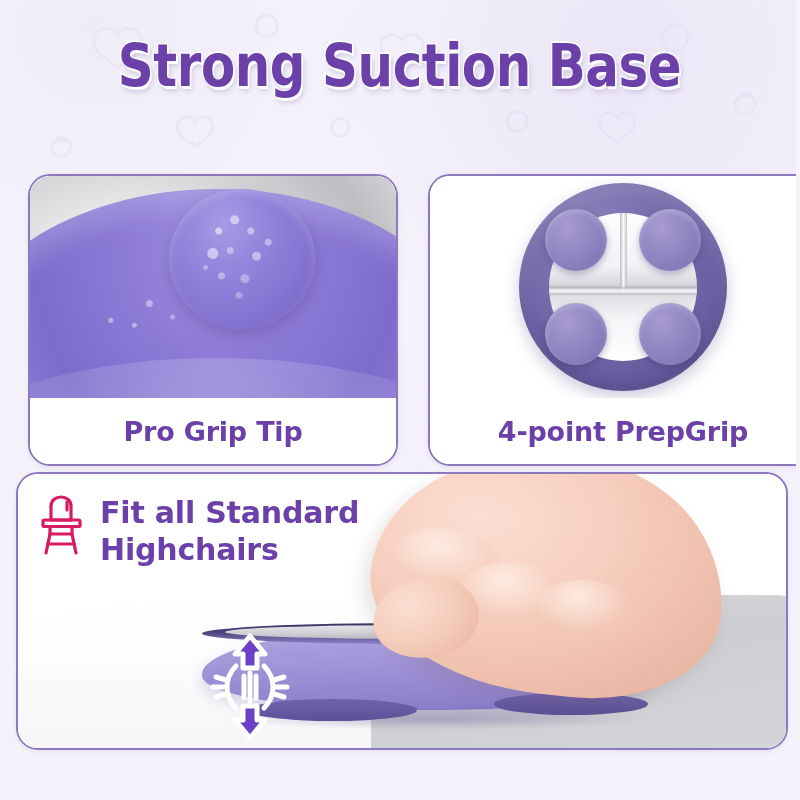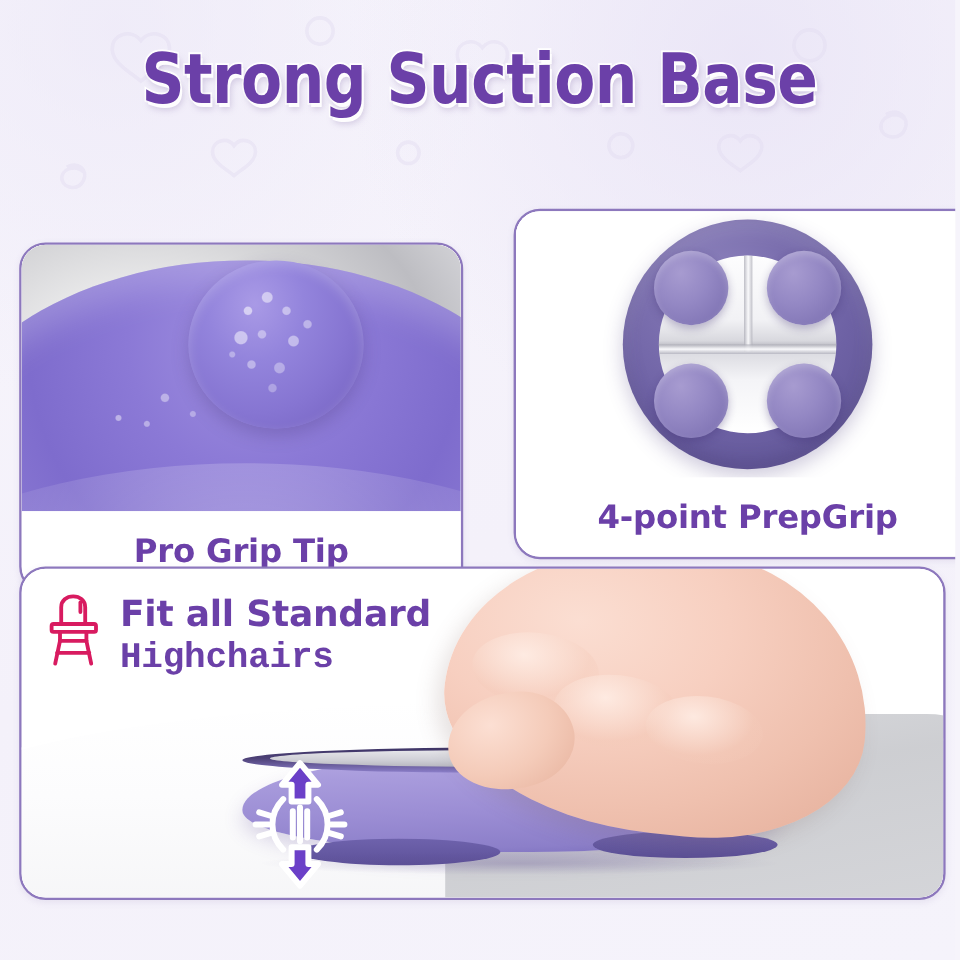--- a/index.html
+++ b/index.html
@@ -60,21 +60,21 @@
 
   
   .panel {
     position: absolute;
     background: #ffffff;
     border: 2px solid #8d78bd;
     border-radius: 22px;
     overflow: hidden;
     box-shadow: 0 2px 5px rgba(120,100,160,.10);
   }
-  #panel-tip   { left: 16px;  top: 174px; width: 366px; height: 288px; margin-top: 28px; }
+  #panel-tip   { left: 28px;  top: 174px; width: 366px; height: 288px; }
   #panel-grip  { left: 398px; top: 174px; width: 386px; height: 288px; margin-left: 30px; }
   #panel-fit   { left: 16px;  top: 472px; width: 768px; height: 274px; }
 
   .panel-photo { position: relative; width: 100%; height: 222px; overflow: hidden; background: #fff; }
   .panel-caption {
     position: absolute;
     left: 0; right: 0; bottom: 0;
     height: 66px;
     display: flex;
     align-items: center;
@@ -218,21 +218,21 @@
     z-index: 4;
   }
   .fit-title {
     font-family: "DejaVu Sans", sans-serif;
     font-weight: bold;
     font-size: 30px;
     line-height: 1.24;
     color: #6b40a8;
     letter-spacing: -0.2px;
   }
-  .fit-title .line2 { display: block; font-family: Liberation Mono, monospace; }
+  .fit-title .line2 { display: block; }
 
   .fit-photo { position: absolute; inset: 0; }
   .table-top {
     position: absolute;
     left: -10%; top: 40%;
     width: 124%; height: 120%;
     border-radius: 50% 50% 0 0 / 26% 26% 0 0;
     background: linear-gradient(180deg, #ffffff 0%, #fcfcfd 24%, #f4f4f6 60%, #ededf0 100%);
     box-shadow: inset 0 2px 0 rgba(255,255,255,.9);
   }

